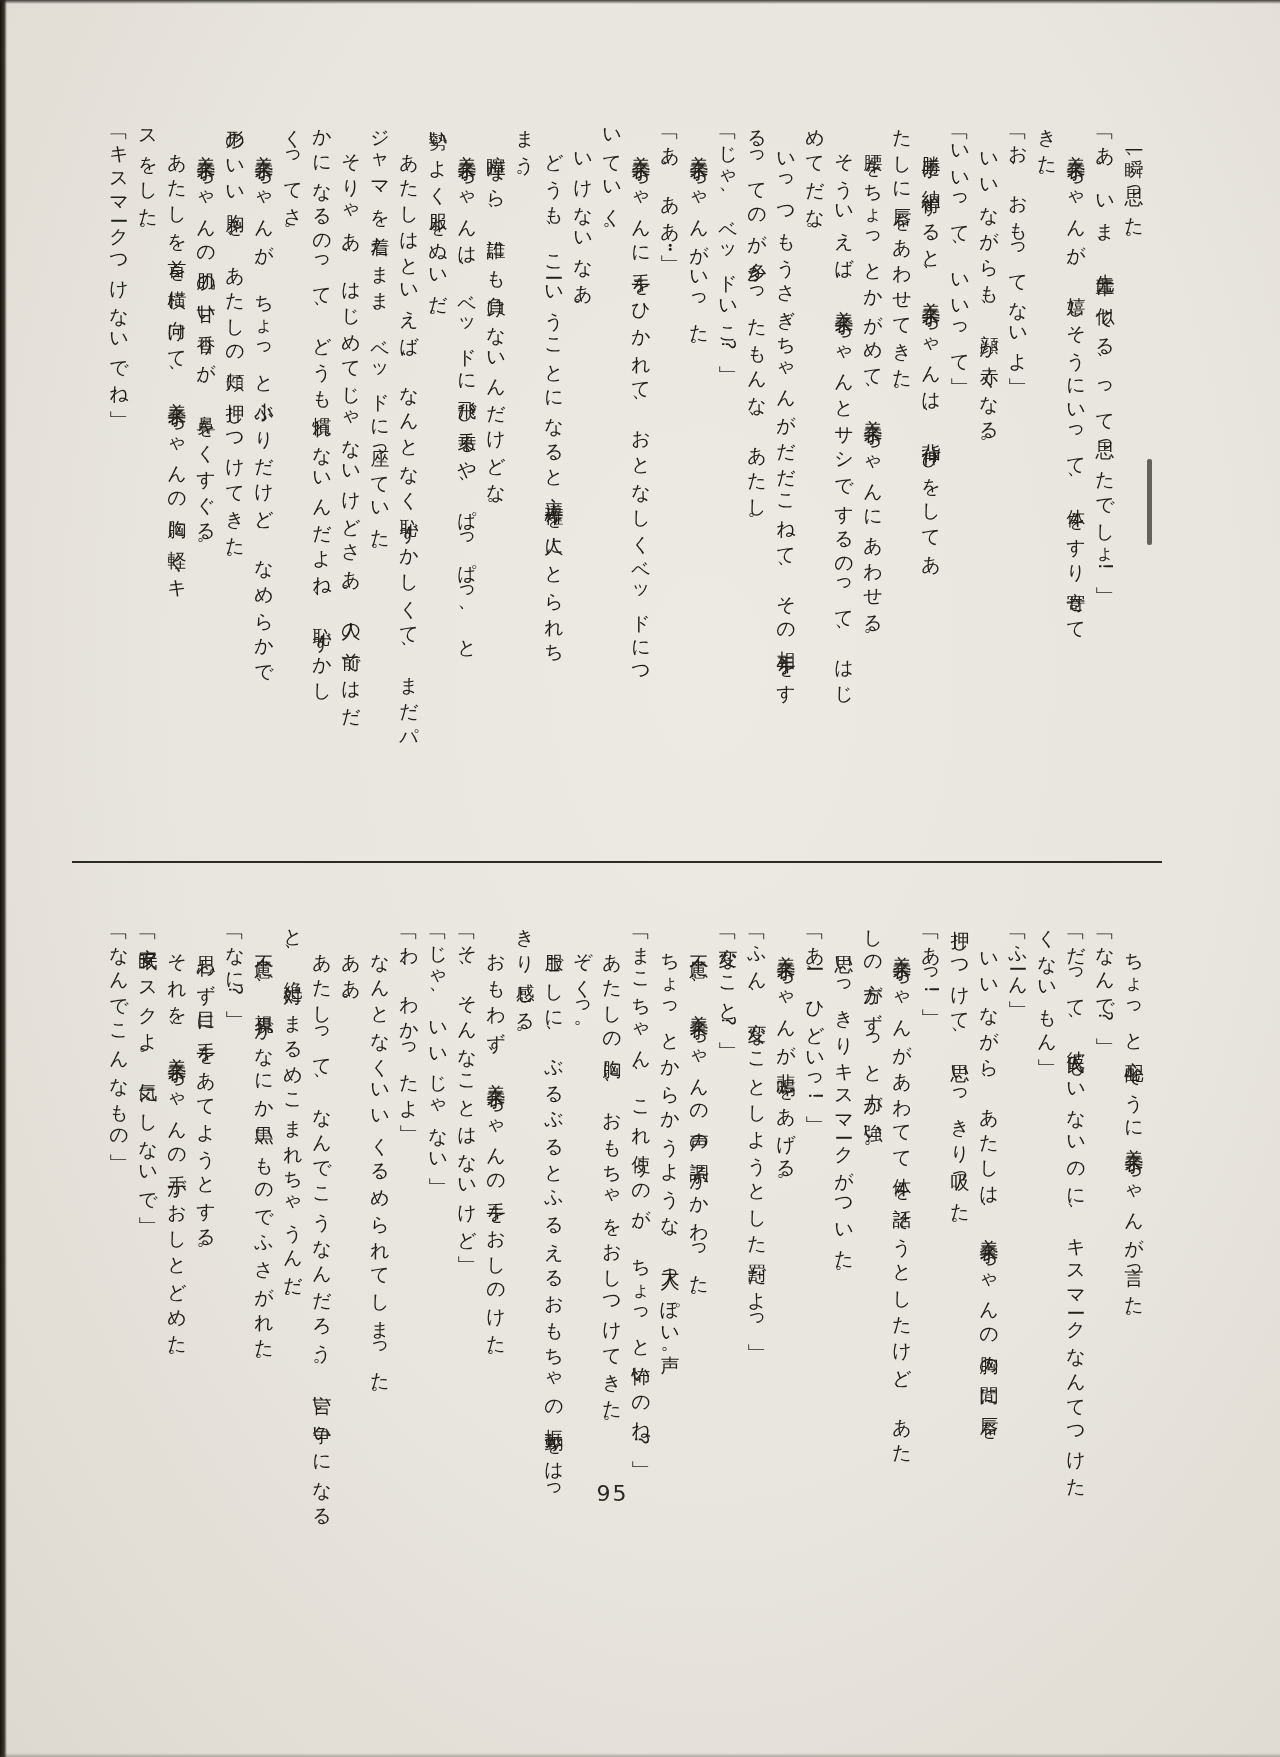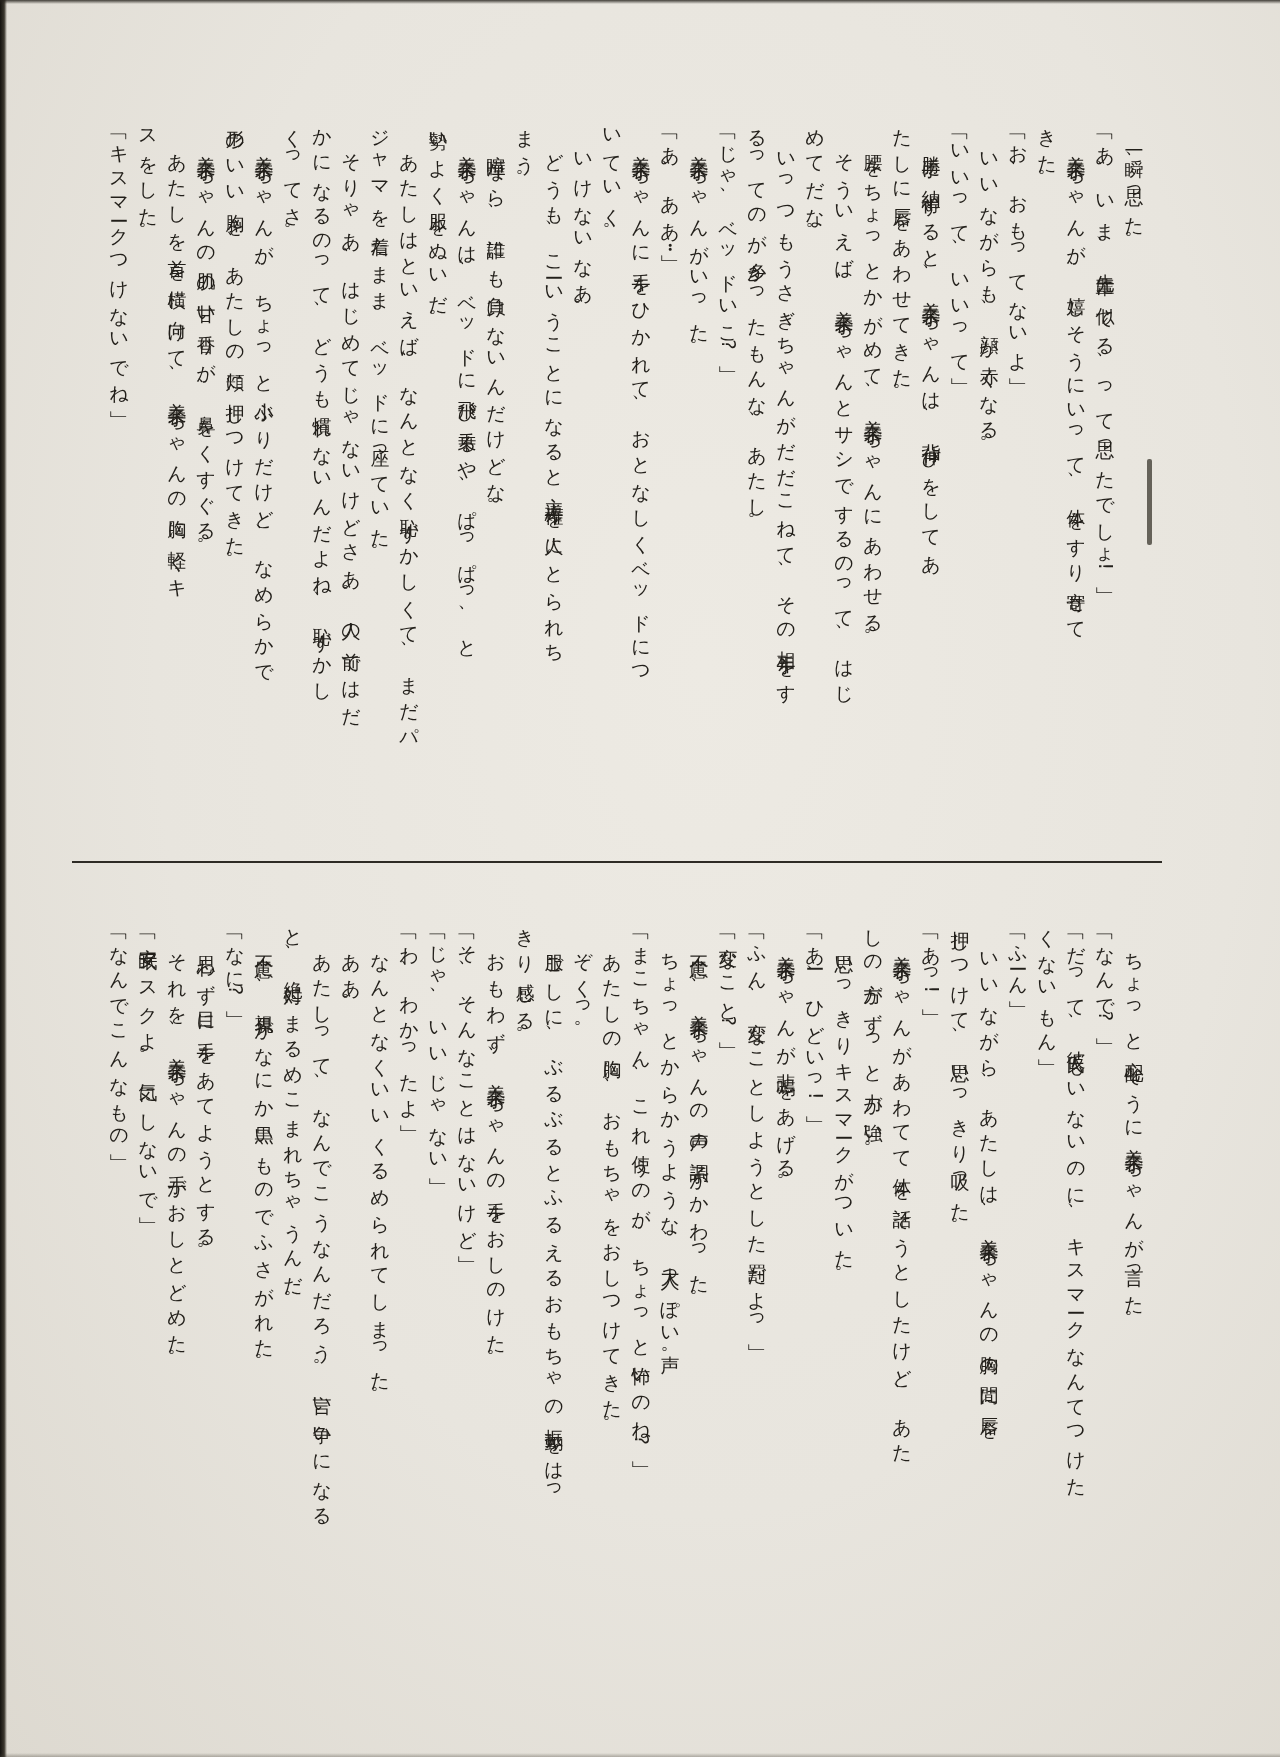--- a/index.html
+++ b/index.html
@@ -145,13 +145,14 @@
       <p class="tcol" style="text-indent: 24px;">あたしって、なんでこうなんだろう。言い争いになる</p>
       <p class="tcol" style="text-indent: 0px;">と、絶対にまるめこまれちゃうんだ。</p>
       <p class="tcol" style="text-indent: 24px;">不意に、視界がなにか黒いものでふさがれた。</p>
       <p class="tcol" style="text-indent: 12px;">「なに?」</p>
       <p class="tcol" style="text-indent: 24px;">思わず目に手をあてようとする。</p>
       <p class="tcol" style="text-indent: 24px;">それを、美奈子ちゃんの手がおしとどめた。</p>
       <p class="tcol" style="text-indent: 12px;">「安眠マスクよ。気にしないで」</p>
       <p class="tcol" style="text-indent: 12px;">「なんでこんなもの」</p>
     </div>
 
+  <div class="page-number">95</div>
 </div>
 
 </body></html>

